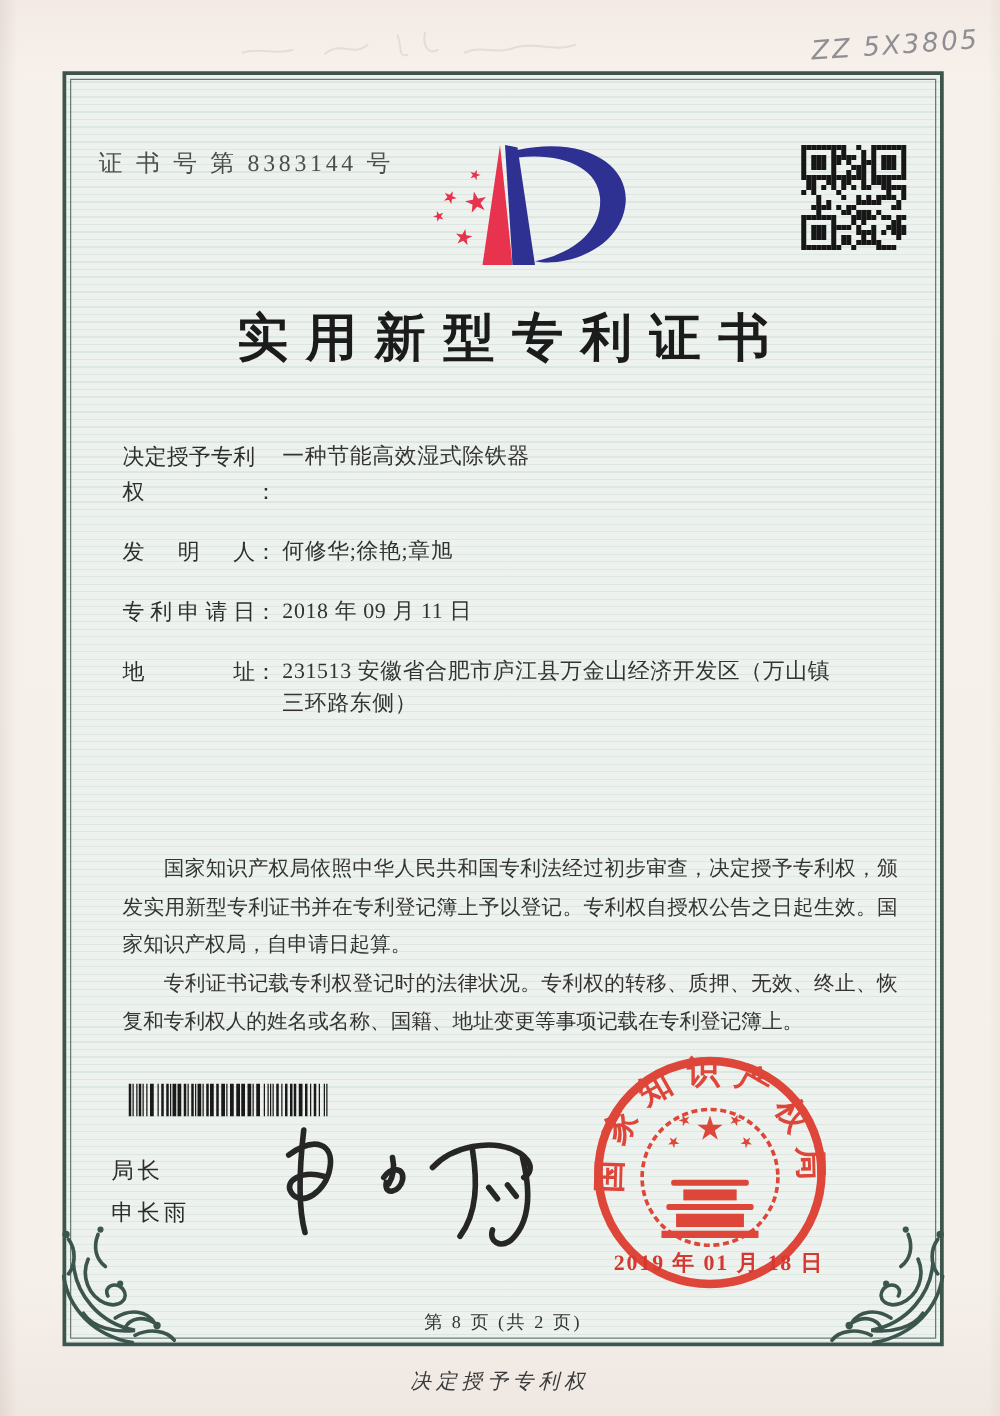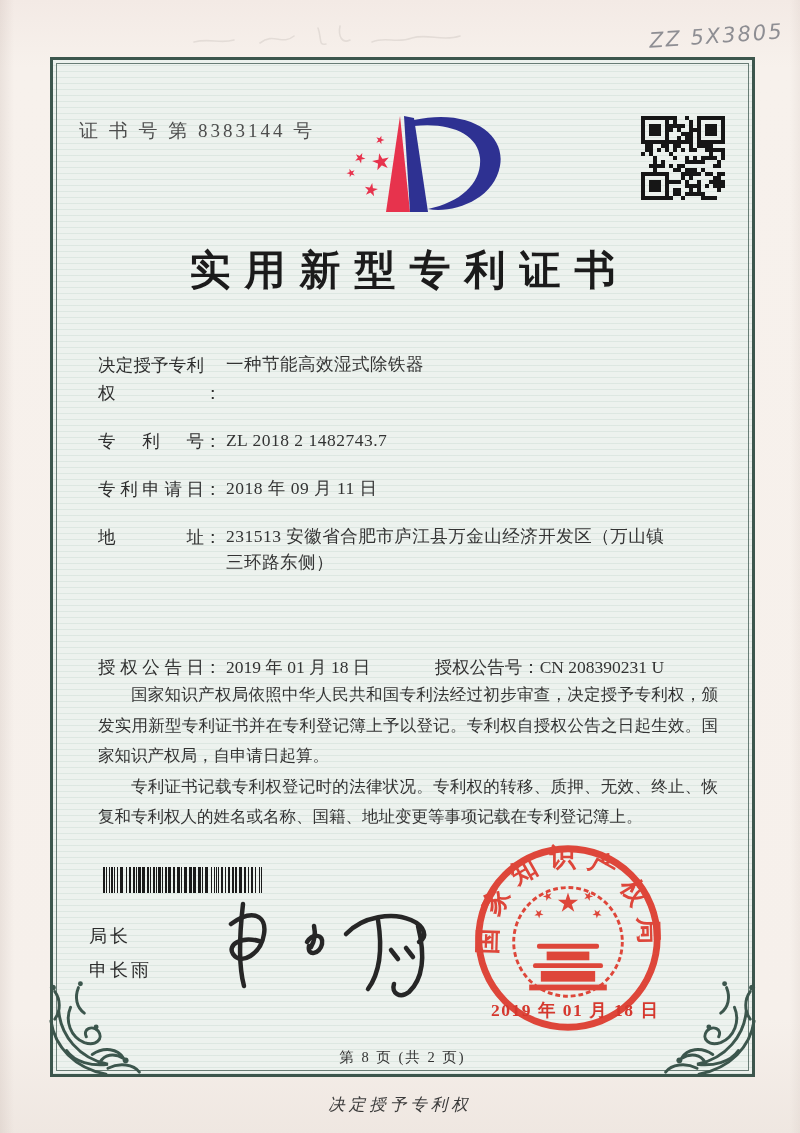--- a/index.html
+++ b/index.html
@@ -370,37 +370,33 @@
       </div>
 
     <div class="title">实用新型专利证书</div>
 
     <div class="fields">
       <div class="field-row">
         <span class="flabel">决定授予专利权</span><span class="fcolon">：</span>
         <span class="fvalue">一种节能高效湿式除铁器</span>
       </div>
       <div class="field-row">
-        <span class="flabel">专利号</span><span class="fcolon">：</span>
-        <span class="fvalue">ZL 2018 2 1482743.7</span>
+        <span class="flabel">发明人</span><span class="fcolon">：</span>
+        <span class="fvalue">何修华;徐艳;章旭</span>
       </div>
       <div class="field-row">
         <span class="flabel">专利申请日</span><span class="fcolon">：</span>
         <span class="fvalue">2018 年 09 月 11 日</span>
       </div>
       <div class="field-row">
         <span class="flabel">地址</span><span class="fcolon">：</span>
         <span class="fvalue">231513 安徽省合肥市庐江县万金山经济开发区（万山镇三环路东侧）</span>
       </div>
     </div>
 
-    <div class="grant-row">
-      <span><span class="flabel">授权公告日</span><span class="fcolon">：</span> <span>2019 年 01 月 18 日</span></span>
-      <span class="grant-col2"><span>授权公告号</span><span>：</span><span>CN 208390231 U</span></span>
-    </div>
 
     <div class="body-text">
       <p>国家知识产权局依照中华人民共和国专利法经过初步审查，决定授予专利权，颁发实用新型专利证书并在专利登记簿上予以登记。专利权自授权公告之日起生效。国家知识产权局，自申请日起算。</p>
       <p>专利证书记载专利权登记时的法律状况。专利权的转移、质押、无效、终止、恢复和专利权人的姓名或名称、国籍、地址变更等事项记载在专利登记簿上。</p>
     </div>
 
     <div class="barcode">
         <i style="width:2px;margin-right:1px"></i>
         <i style="width:1px;margin-right:2px"></i>
         <i style="width:1px;margin-right:1px"></i>

